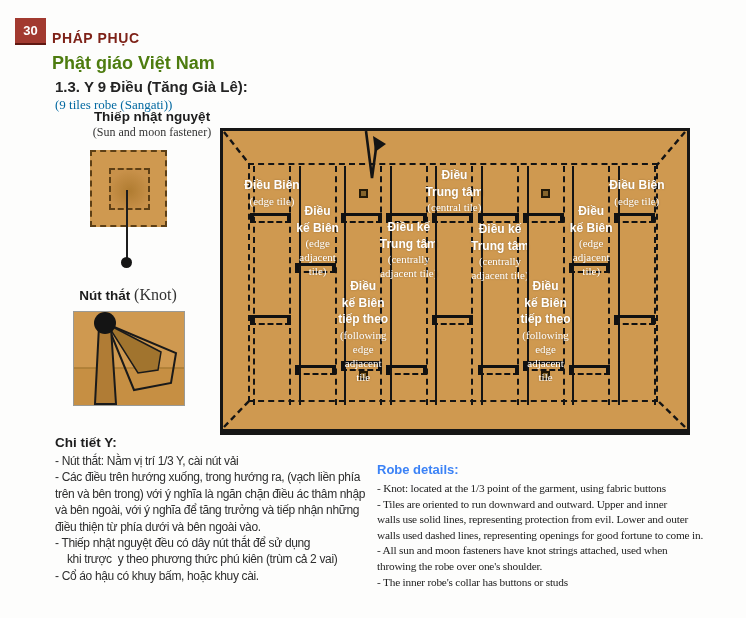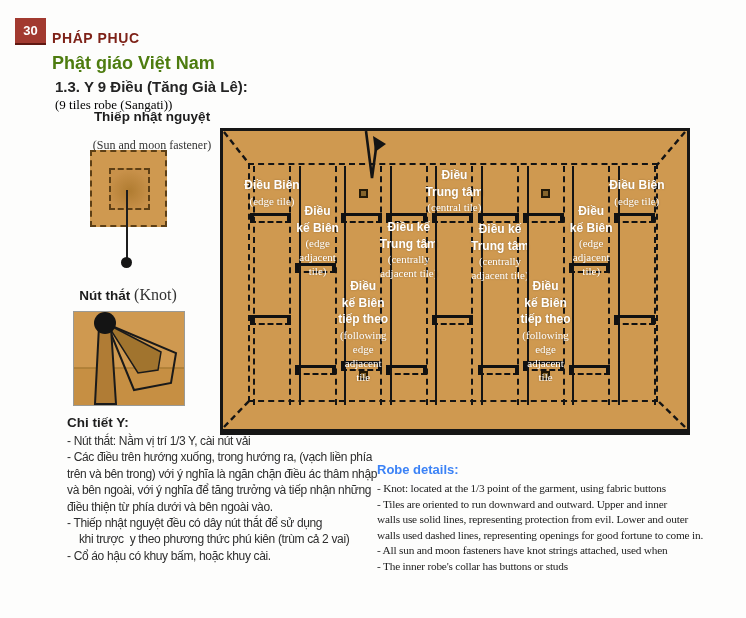--- a/index.html
+++ b/index.html
@@ -11,26 +11,26 @@
   #page-badge{left:15px;top:18px;width:31px;height:25px;background:var(--accent);
     border-bottom:2px solid #5f1812;color:#fff;font-size:13px;font-weight:bold;
     display:flex;align-items:center;justify-content:center;}
   #brand{left:52px;top:31px;line-height:1.05;}
   #brand .t1{font-size:14px;font-weight:bold;color:var(--brand);letter-spacing:.6px;}
   #brand .t2{font-size:18px;font-weight:bold;color:#4d7c0f;margin-top:8px;}
 
   
   #title-block{left:55px;top:78px;width:200px;text-align:left;}
   #title-block .t{font-size:15px;font-weight:bold;color:#242424;white-space:nowrap;}
-  #title-block .s{font-size:13px;font-family:"Liberation Serif",serif;color:#000000;margin-top:2px;}
+  #title-block .s{font-size:13px;font-family:"Liberation Serif",serif;color:#0369a1;margin-top:2px;}
 
   
   #fastener-caption{left:74px;top:109px;width:156px;text-align:center;}
   .figcap-vi{font-size:13.5px;font-weight:bold;color:#1c1c1c;}
-  .figcap-en{font-size:12px;font-family:"Liberation Serif",serif;color:#333;margin-top:14px;}
+  .figcap-en{font-size:12px;font-family:"Liberation Serif",serif;color:#333;margin-top:1px;}
   #fastener-fig{left:90px;top:150px;width:77px;height:77px;background:var(--robe);
     border:2px dashed #5d3f15;box-sizing:border-box;}
   #fastener-inner{left:17px;top:16px;width:41px;height:42px;border:2px dashed #5d3f15;
     box-sizing:border-box;background:radial-gradient(circle at 50% 55%, #b07c31 0%, #c8914a 75%);}
   #fastener-stem{left:126px;top:190px;width:2px;height:70px;background:#1d1d1d;}
   #fastener-knob{left:121px;top:257px;width:11px;height:11px;border-radius:50%;background:#151515;}
   #knot-caption{left:48px;top:286px;width:160px;text-align:center;font-size:13.5px;}
   #knot-caption .b{font-weight:bold;color:#1c1c1c;}
   #knot-caption .n{font-family:"Liberation Serif",serif;font-size:16px;color:#333;}
   #knot-fig{left:73px;top:311px;width:112px;height:95px;background:var(--robe);
@@ -47,21 +47,21 @@
     border-top:3px solid #111;border-bottom:2px dashed #111;
     border-left:4px solid #111;border-right:4px solid #111;}
   .dot{position:absolute;width:5px;height:5px;background:#86652c;border:2px solid #241a08;}
   .tlabel{position:absolute;width:90px;text-align:center;pointer-events:none;}
   .tl-vi{font-size:12px;line-height:16.5px;font-weight:bold;color:#fff;white-space:nowrap;
     text-shadow:0 0 2px rgba(60,40,10,.35);}
   .tl-en{font-size:11px;line-height:14.2px;font-family:"Liberation Serif",serif;color:#fff;
     white-space:nowrap;text-shadow:0 0 2px rgba(60,40,10,.35);}
 
   
-  #details-vi{left:55px;top:415px;width:322px;margin-left:12px;}
+  #details-vi{left:55px;top:435px;width:322px;}
   #details-vi .hd{font-size:13.5px;font-weight:bold;color:#1e1e1e;margin-bottom:3px;}
   #details-vi .line{font-size:12px;line-height:16.4px;letter-spacing:-0.35px;
     color:#2e2e2e;white-space:pre;}
   #details-en{left:377px;top:462px;width:330px;}
   #details-en .hd{font-size:13px;font-weight:bold;color:#3b82f6;margin-bottom:4px;}
   #details-en .line{font-size:11.3px;line-height:15.6px;letter-spacing:-0.2px;
     font-family:"Liberation Serif",serif;color:#222;white-space:pre;}
 </style>
 </head>
 <body>
@@ -226,17 +226,18 @@
   </div>
 
   <div class="abs" id="details-en">
     <div class="hd">Robe details:</div>
     <div>
         <div class="line">- Knot: located at the 1/3 point of the garment, using fabric buttons</div>
         <div class="line">- Tiles are oriented to run downward and outward. Upper and inner</div>
         <div class="line">walls use solid lines, representing protection from evil. Lower and outer</div>
         <div class="line">walls used dashed lines, representing openings for good fortune to come in.</div>
         <div class="line">- All sun and moon fasteners have knot strings attached, used when</div>
+        <div class="line">throwing the robe over one's shoulder.</div>
         <div class="line">- The inner robe's collar has buttons or studs</div>
       </div>
   </div>
 
 </div>
 
 </body></html>

